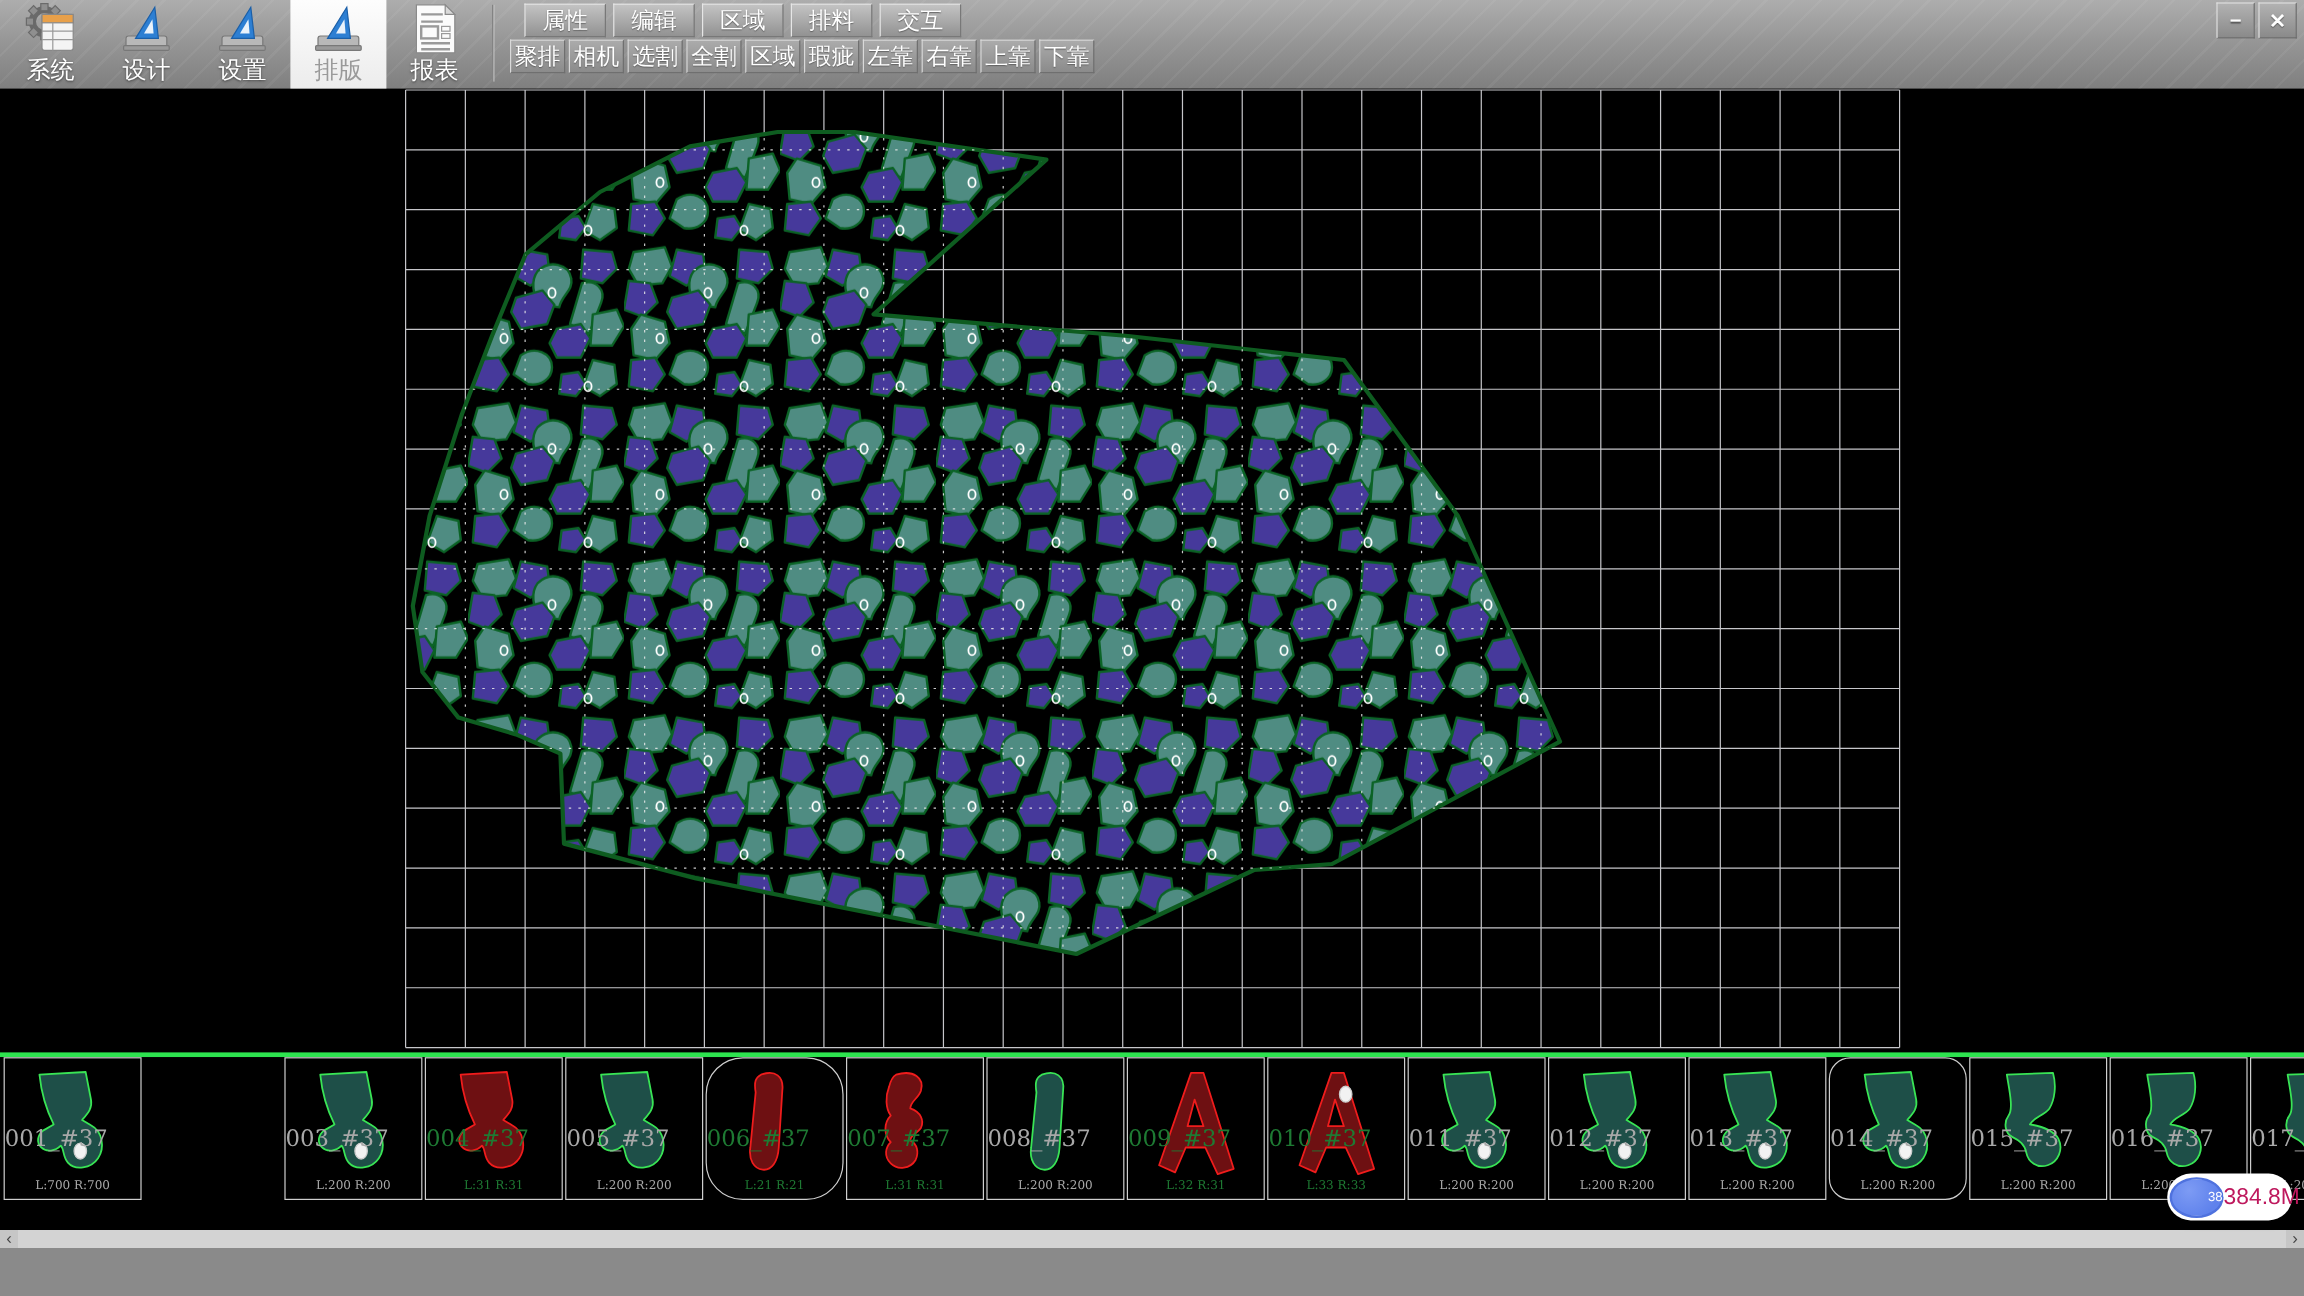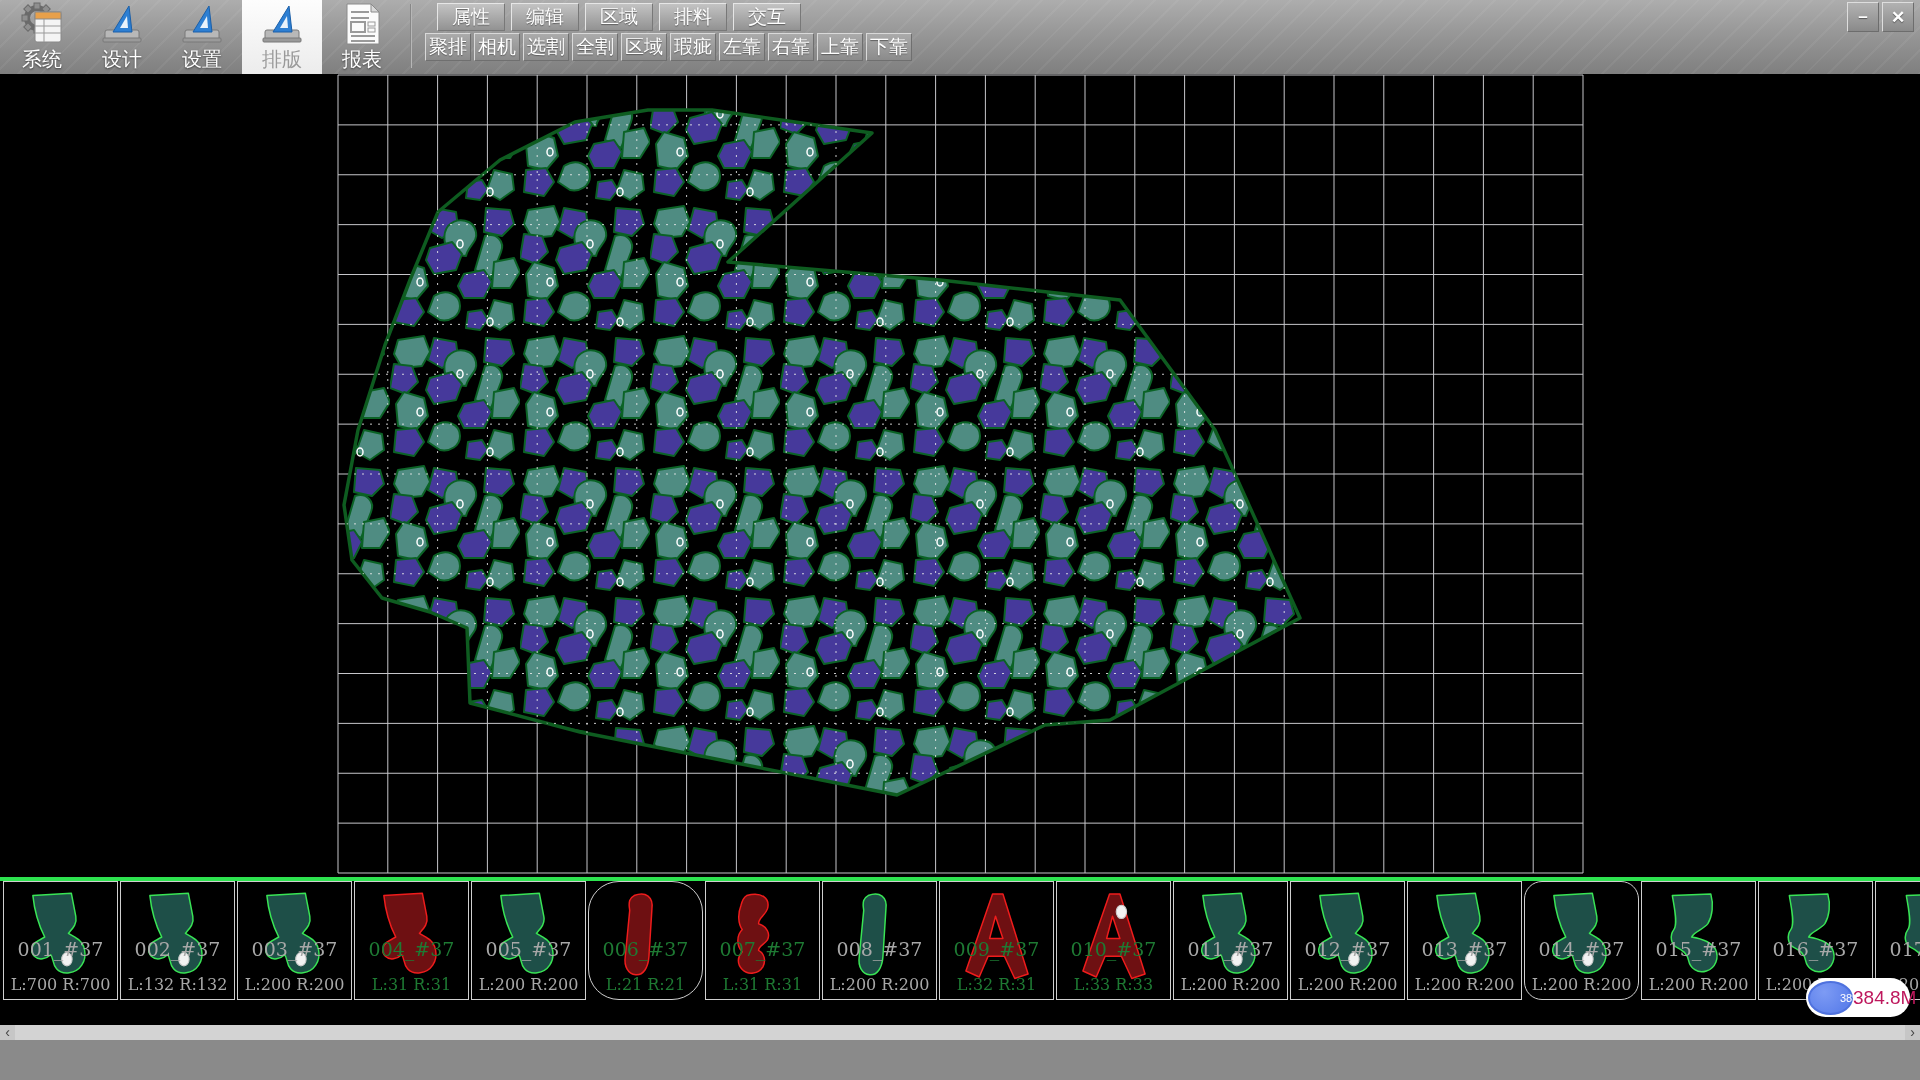--- a/index.html
+++ b/index.html
@@ -37,24 +37,24 @@
 
   
   #canvas-wrap{position:absolute;left:0;top:74px;width:1920px;height:803px;background:#000;}
 
   
   #strip-accent{position:absolute;left:0;top:877px;width:1920px;height:4px;background:#2de34f;}
   #parts-strip{position:absolute;left:0;top:881px;width:1920px;height:122px;background:#000;}
   .part-cell{position:absolute;top:0;width:115px;height:119px;background:#000;
     border:1px solid #cfcfcf;box-sizing:border-box;}
   .part-shape{position:absolute;left:50%;top:8px;transform:translateX(-50%);width:74px;height:94px;}
-  .part-label{position:absolute;left:0;right:0;top:56px;text-align:center;
+  .part-label{position:absolute;left:0;right:0;top:56px;text-align:left;
     font-family:"DejaVu Serif", serif;font-size:19px;}
   .part-lr{position:absolute;left:0;right:0;bottom:5px;text-align:center;
-    font-family:"DejaVu Serif", serif;font-size:16px;}
+    font-family:"DejaVu Serif", serif;font-size:10px;}
   .txt-gray{color:#a8a8a8;}
   .txt-green{color:#1e7a33;}
   .part.teal path{fill:#1e4f48;stroke:#39e455;stroke-width:2;stroke-linejoin:round;}
   .part.red  path{fill:#6e1012;stroke:#ef1c1c;stroke-width:2;stroke-linejoin:round;}
   .part.red  .notch{fill:#000;}
   .part .hole{fill:#f2f2f2;stroke:#cccccc;stroke-width:1.5;}
 
   
   #memory-pill{position:absolute;left:1806px;top:978px;width:104px;height:39px;background:#fff;
     border-radius:20px;box-shadow:0 2px 7px rgba(0,0,0,.4);display:flex;align-items:center;z-index:5;}
@@ -298,28 +298,20 @@
   <div id="strip-accent"></div>
   <div id="parts-strip">
       <div class="part-cell" style="left: 3px;">
         <div class="part-shape"><svg viewBox="0 0 100 124" class="part teal" width="74" height="94">
             <path d="M12,6 L64,3 L70,34 C72,44 66,50 60,57 L70,63 C83,70 86,88 78,100 C70,112 52,114 44,105 C38,98 40,90 36,86 C30,92 20,94 14,88 C8,82 10,74 16,69 L28,62 C20,46 14,26 12,6 Z"></path>
             <ellipse class="hole" cx="58" cy="92" rx="7" ry="9"></ellipse>
           </svg></div>
         <div class="part-label txt-gray">001_#37</div>
         <div class="part-lr txt-gray">L:700 R:700</div>
       </div>
-      <div class="part-cell" style="left: 120px;">
-        <div class="part-shape"><svg viewBox="0 0 100 124" class="part teal" width="74" height="94">
-            <path d="M12,6 L64,3 L70,34 C72,44 66,50 60,57 L70,63 C83,70 86,88 78,100 C70,112 52,114 44,105 C38,98 40,90 36,86 C30,92 20,94 14,88 C8,82 10,74 16,69 L28,62 C20,46 14,26 12,6 Z"></path>
-            <ellipse class="hole" cx="58" cy="92" rx="7" ry="9"></ellipse>
-          </svg></div>
-        <div class="part-label txt-gray">002_#37</div>
-        <div class="part-lr txt-gray">L:132 R:132</div>
-      </div>
       <div class="part-cell" style="left: 237px;">
         <div class="part-shape"><svg viewBox="0 0 100 124" class="part teal" width="74" height="94">
             <path d="M12,6 L64,3 L70,34 C72,44 66,50 60,57 L70,63 C83,70 86,88 78,100 C70,112 52,114 44,105 C38,98 40,90 36,86 C30,92 20,94 14,88 C8,82 10,74 16,69 L28,62 C20,46 14,26 12,6 Z"></path>
             <ellipse class="hole" cx="58" cy="92" rx="7" ry="9"></ellipse>
           </svg></div>
         <div class="part-label txt-gray">003_#37</div>
         <div class="part-lr txt-gray">L:200 R:200</div>
       </div>
       <div class="part-cell" style="left: 354px;">
         <div class="part-shape"><svg viewBox="0 0 100 124" class="part red" width="74" height="94">

